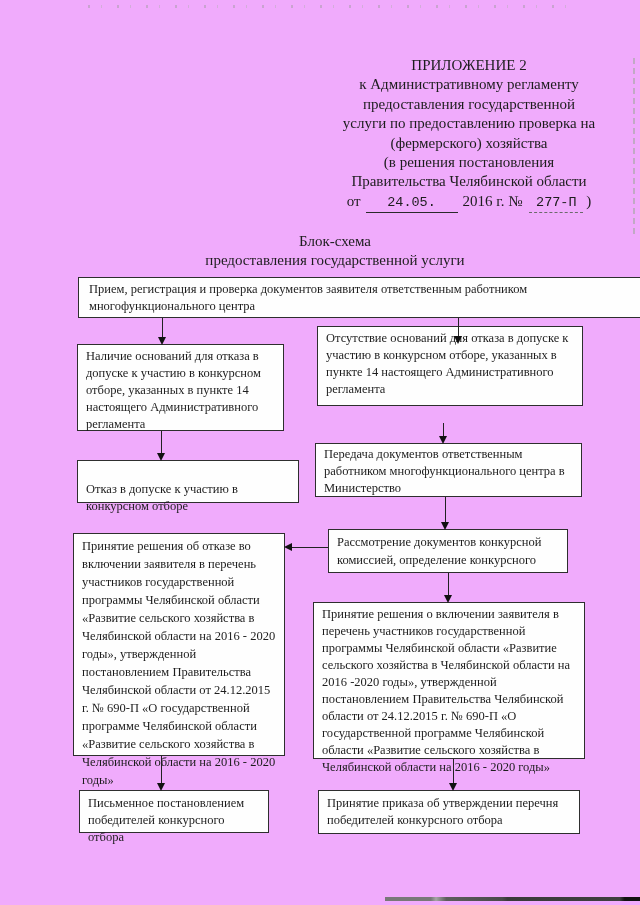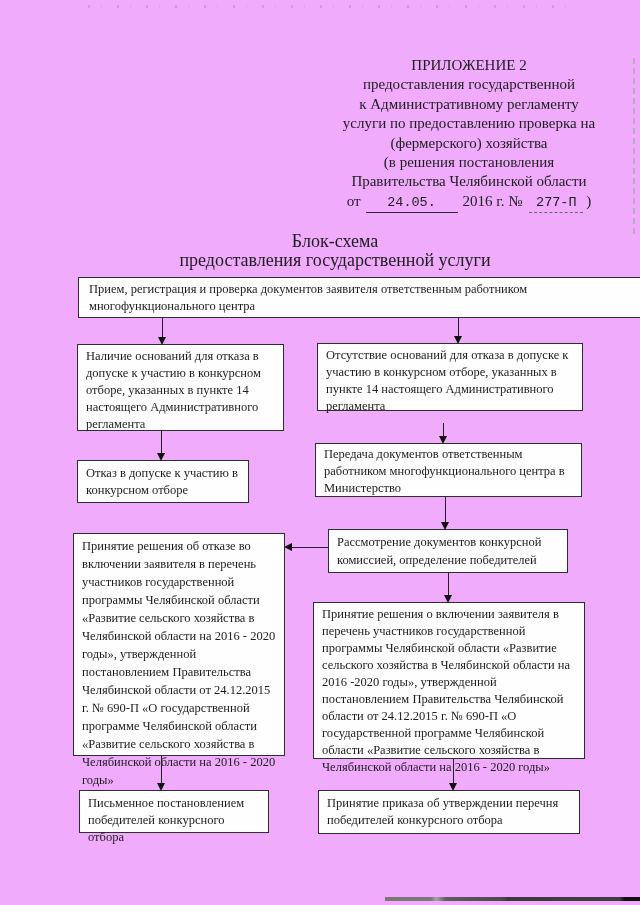--- a/index.html
+++ b/index.html
@@ -22,21 +22,21 @@
   .fill{
     display:inline-block; 
     font-family:"Liberation Mono","DejaVu Sans Mono",monospace;
     font-size:13.5px; vertical-align:baseline;
   }
   .fill-solid{min-width:92px; border-bottom:1.6px solid #2a2a2a; margin:0 5px;}
   .fill-dashed{min-width:54px; border-bottom:1.6px dashed #6a6a6a; margin:0 3px;}
   
   .scheme-title{
     position:absolute; left:78px; top:232px; width:514px;
-    text-align:center; font-size:18px; line-height:19px;
+    text-align:center; font-size:15px; line-height:19px;
   }
   
   .box{
     position:absolute; box-sizing:border-box;
     border:1.4px solid #2e2e2e; background:#fefefe;
     font-size:12.5px; line-height:17px;
     padding:3px 7px 2px 8px;
   }
   .box.lh18{line-height:18px;}
   
@@ -75,47 +75,47 @@
 <body>
 
 <div class="page">
 
   <div class="speckles"></div>
   <div class="edge-dashes"></div>
   <div class="bottom-line"></div>
 
   <div class="appendix">
     <div class="hline">ПРИЛОЖЕНИЕ 2</div>
+    <div class="hline">к Административному регламенту</div>
     <div class="hline">предоставления государственной</div>
-    <div class="hline">к Административному регламенту</div>
     <div class="hline">услуги по предоставлению проверка на</div>
     <div class="hline">(фермерского) хозяйства</div>
     <div class="hline">(в решения постановления</div>
     <div class="hline">Правительства Челябинской области</div>
     <div class="hline date-line">
       <span>от</span><span class="fill fill-solid">24.05.</span><span>2016 г. №</span> <span class="fill fill-dashed">277-П</span><span>)</span>
     </div>
   </div>
 
   <div class="scheme-title">
     <div>Блок-схема</div>
     <div>предоставления государственной услуги</div>
   </div>
 
   <div class="box" style="left:78px;top:277px;width:570px;height:41px;padding-left:10px;">Прием, регистрация и проверка документов заявителя ответственным работником многофункционального центра</div>
 
   <div class="box" style="left:77px;top:344px;width:207px;height:87px;">Наличие оснований для отказа в допуске к участию в конкурсном отборе, указанных в пункте 14 настоящего Административного регламента</div>
 
-  <div class="box" style="left:317px;top:343px;width:266px;height:68px;">Отсутствие оснований для отказа в допуске к участию в конкурсном отборе, указанных в пункте 14 настоящего  Административного регламента</div>
+  <div class="box" style="left:317px;top:326px;width:266px;height:80px;">Отсутствие оснований для отказа в допуске к участию в конкурсном отборе, указанных в пункте 14 настоящего  Административного регламента</div>
 
-  <div class="box" style="left:77px;top:460px;width:172px;height:43px;padding-top:4px;">Отказ в допуске к участию в конкурсном отборе</div>
+  <div class="box" style="left:77px;top:460px;width:222px;height:43px;padding-top:20px;">Отказ в допуске к участию в конкурсном отборе</div>
 
   <div class="box" style="left:315px;top:443px;width:267px;height:54px;padding-top:2px;">Передача документов ответственным работником многофункционального центра в Министерство</div>
 
-  <div class="box lh18" style="left:328px;top:529px;width:240px;height:44px;">Рассмотрение документов конкурсной комиссией, определение победителей</div>
+  <div class="box lh18" style="left:328px;top:529px;width:240px;height:44px;">Рассмотрение документов конкурсной комиссией, определение конкурсного</div>
 
   <div class="box lh18" style="left:73px;top:533px;width:212px;height:223px;">Принятие решения об отказе во включении заявителя в перечень участников государственной программы Челябинской области «Развитие сельского хозяйства в Челябинской области на 2016 - 2020 годы», утвержденной постановлением Правительства Челябинской области от 24.12.2015 г. № 690-П «О государственной программе Челябинской области «Развитие сельского хозяйства в Челябинской области на 2016 - 2020 годы»</div>
 
   <div class="box" style="left:313px;top:602px;width:272px;height:157px;">Принятие решения о включении заявителя в перечень участников государственной программы  Челябинской области «Развитие сельского хозяйства в Челябинской области на 2016 -2020 годы», утвержденной постановлением Правительства Челябинской области от 24.12.2015 г. № 690-П «О государственной программе Челябинской области «Развитие сельского хозяйства в Челябинской области на 2016 - 2020 годы»</div>
 
   <div class="box" style="left:79px;top:790px;width:190px;height:43px;padding-top:4px;">Письменное постановлением победителей конкурсного отбора</div>
 
   <div class="box" style="left:318px;top:790px;width:262px;height:44px;padding-top:4px;">Принятие приказа об утверждении перечня победителей конкурсного отбора</div>
 
   <div class="arrow-v" style="left:162px;top:318px;height:20px;">

